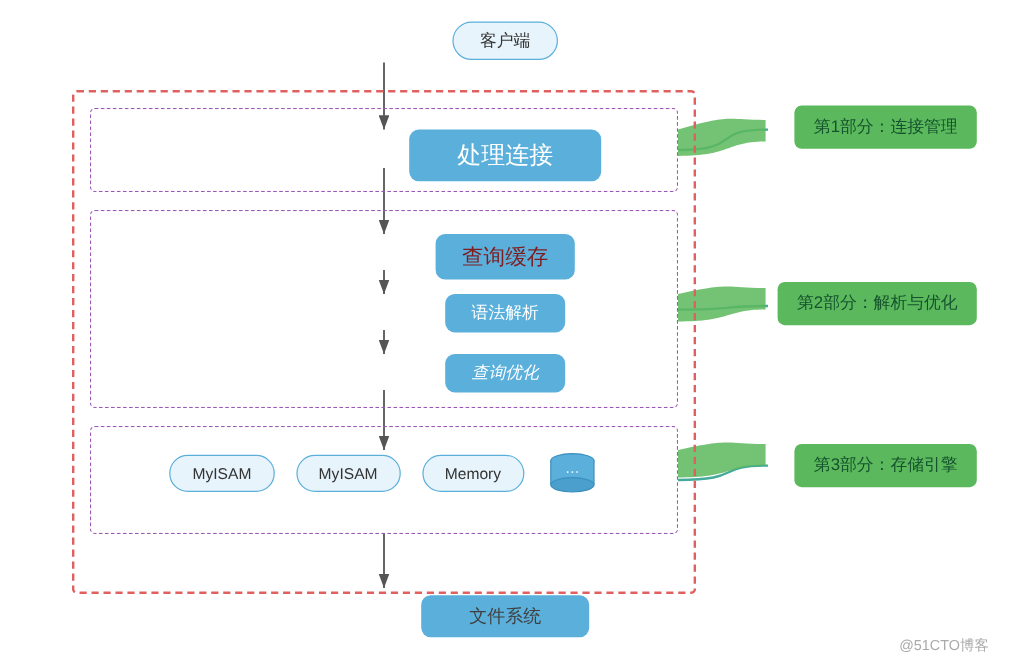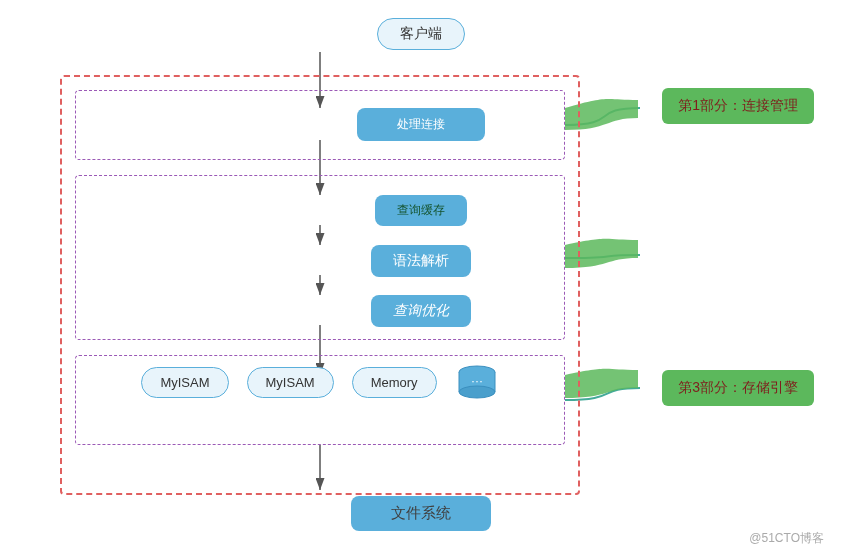--- a/index.html
+++ b/index.html
@@ -80,34 +80,34 @@
 
     
     .process-conn {
       position: absolute;
       top: 108px;
       left: 50%;
       transform: translateX(-50%);
       background: #5aafdb;
       border-radius: 8px;
       color: #fff;
-      font-size: 12px;
+      font-size: 20px;
       padding: 8px 40px;
     }
 
     
     .query-cache {
       position: absolute;
       top: 195px;
       left: 50%;
       transform: translateX(-50%);
       background: #5aafdb;
       border-radius: 8px;
-      color: #14532d;
-      font-size: 12px;
+      color: #7f1d1d;
+      font-size: 18px;
       padding: 7px 22px;
     }
 
     
     .syntax-parse {
       position: absolute;
       top: 245px;
       left: 50%;
       transform: translateX(-50%);
       background: #5aafdb;
@@ -127,21 +127,21 @@
       border-radius: 8px;
       color: #fff;
       font-size: 14px;
       padding: 7px 22px;
       font-style: italic;
     }
 
     
     .engines-row {
       position: absolute;
-      top: 363px;
+      top: 375px;
       left: 85px;
       width: 470px;
       display: flex;
       align-items: center;
       justify-content: center;
       gap: 18px;
     }
 
     .engine-btn {
       background: #e8f4fb;
@@ -170,21 +170,21 @@
       color: #404040;
       font-size: 15px;
       padding: 8px 40px;
       font-family: Liberation Mono, monospace;
     }
 
     
     .green-label {
       position: absolute;
       background: #5cb85c;
-      color: #7f1d1d;
+      color: #14532d;
       font-size: 14px;
       padding: 9px 16px;
       border-radius: 6px;
       white-space: nowrap;
     }
 
     .green-label1 {
       top: 88px;
       right: 28px;
     }
@@ -286,18 +286,19 @@
       <line x1="4" y1="9" x2="4" y2="29" stroke="#3a8fbf" stroke-width="1"></line>
       <line x1="40" y1="9" x2="40" y2="29" stroke="#3a8fbf" stroke-width="1"></line>
       <text x="22" y="22" text-anchor="middle" fill="#fff" font-size="12" font-family="Arial">···</text>
     </svg>
   </div>
 
   <div class="file-system">文件系统</div>
 
   <div class="green-label green-label1">第1部分：连接管理</div>
 
+  <div class="green-label green-label2">第2部分：解析与优化</div>
 
   <div class="green-label green-label3">第3部分：存储引擎</div>
 
   <div class="watermark">@51CTO博客</div>
 
 </div>
 
 </body></html>

